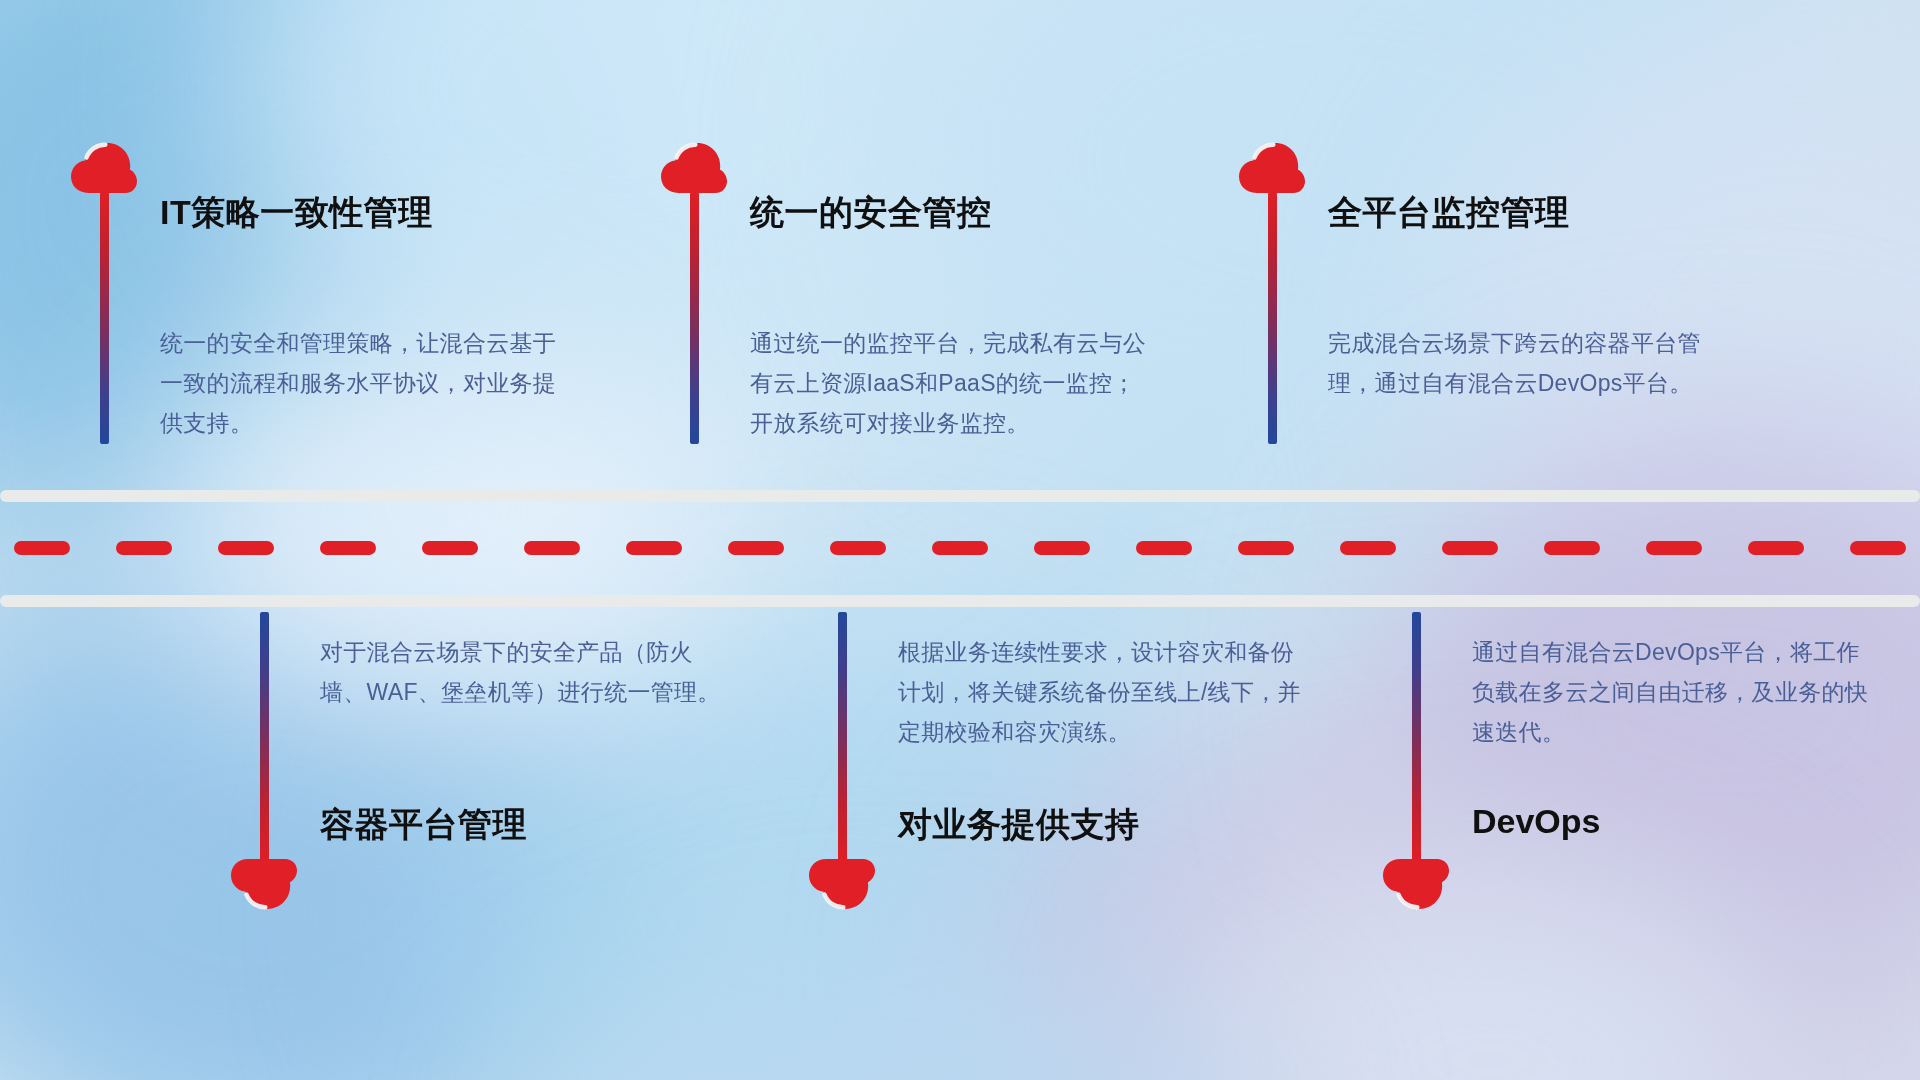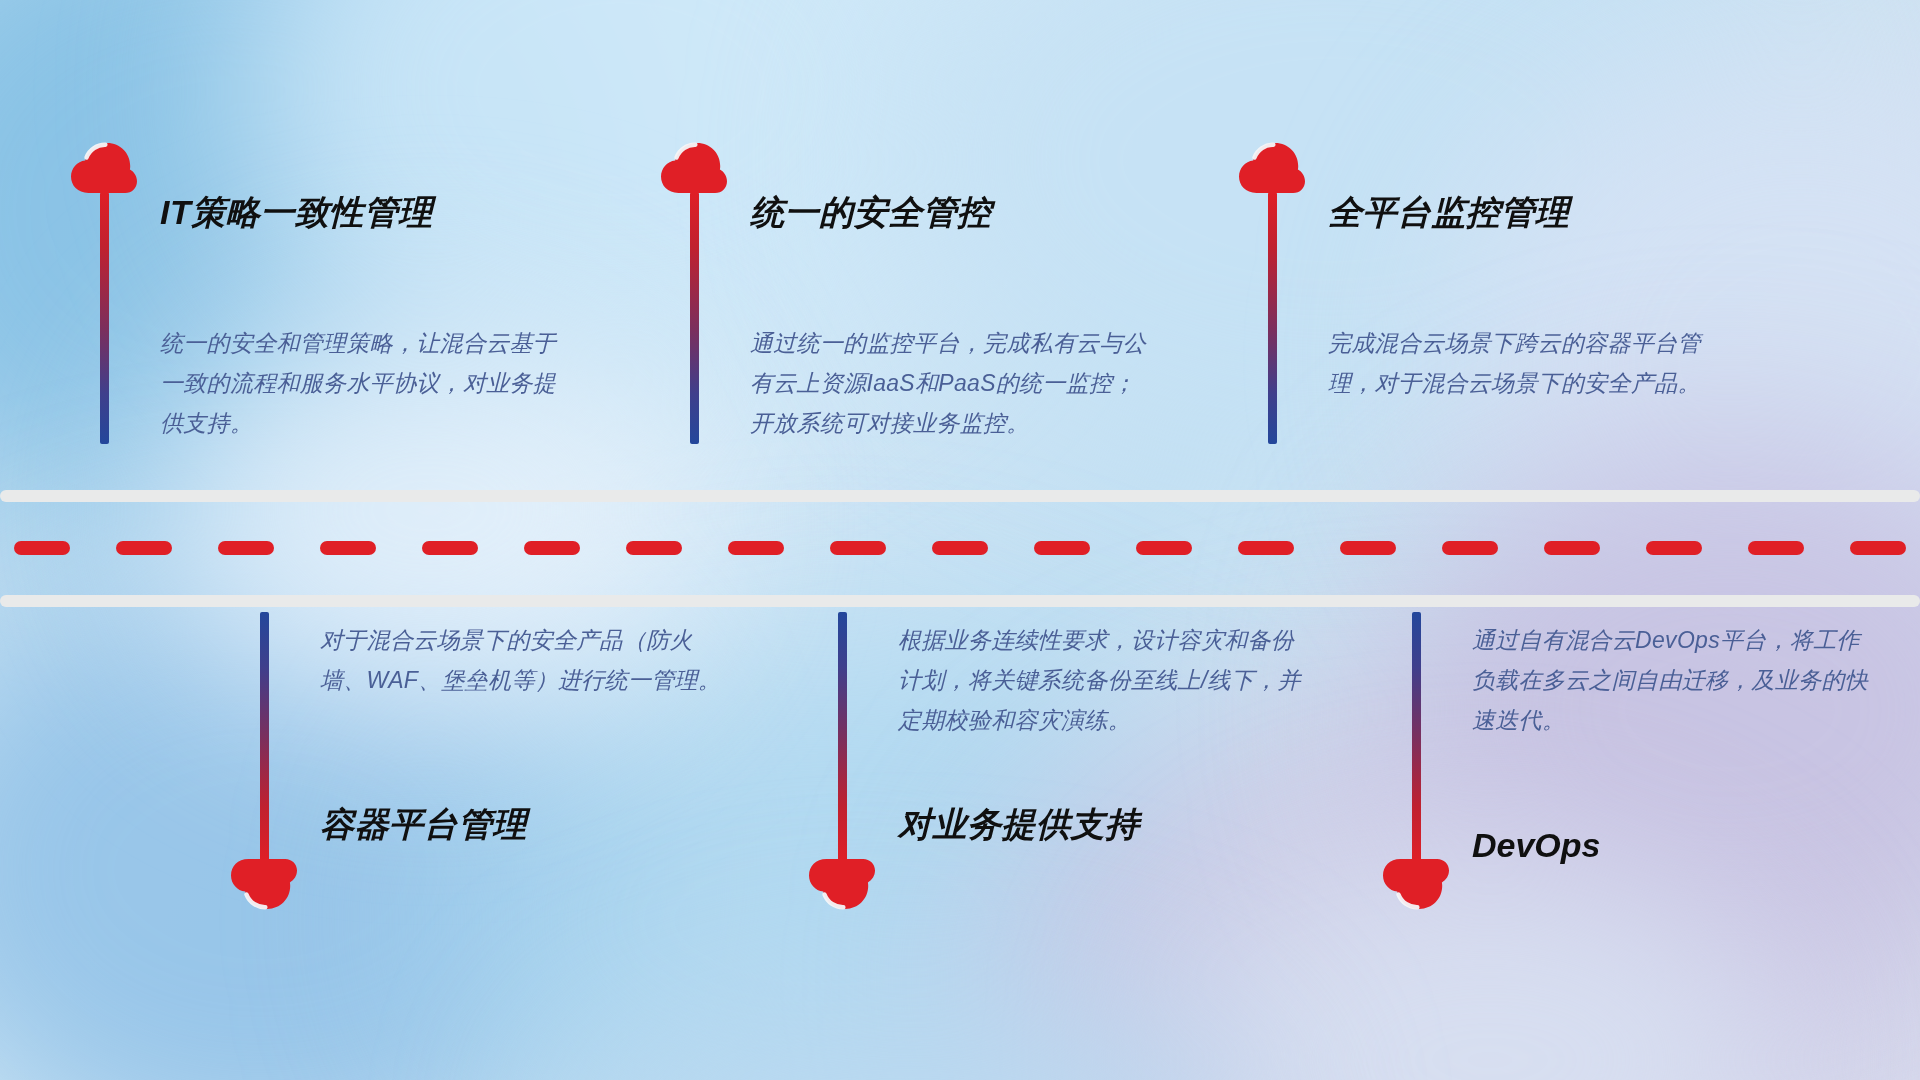--- a/index.html
+++ b/index.html
@@ -21,21 +21,20 @@
     overflow: hidden;
     background: linear-gradient(125deg,
         #b9dcf0 0%,
         #c9e3f4 14%,
         #d6ebf7 28%,
         #cfe6f6 42%,
         #c3e0f3 56%,
         #cde3f2 70%,
         #d3dff0 84%,
         #d8dcee 100%);
-    font-style: italic;
   }
 
   
   .blob {
     position: absolute;
     border-radius: 50%;
     filter: blur(90px);
     pointer-events: none;
   }
   .blob-a { left: -180px;  top: -140px; width: 820px;  height: 700px;  background: rgba(120,185,225,0.75); }
@@ -136,23 +135,23 @@
   .col-body {
     position: absolute;
     left: 60px;
     width: 408px;
     font-size: 23px;
     line-height: 40px;
     color: #4a5f96;
     letter-spacing: 0.3px;
   }
   .body-top    { top: 173px; }
-  .body-bottom { top: 8px; }
-
-  .devops-title { letter-spacing: 0px; margin-top: 24px; }
+  .body-bottom { top: 20px; }
+
+  .devops-title { letter-spacing: 0px; }
 </style>
 </head>
 <body>
 
 <div id="stage">
 
   <div class="blob blob-a"></div>
   <div class="blob blob-b"></div>
   <div class="blob blob-c"></div>
   <div class="blob blob-d"></div>
@@ -190,21 +189,21 @@
 
   <div class="col col-top" style="left:1268px;">
     <div class="cloud cloud-top">
       <svg viewBox="0 0 68 52" xmlns="http://www.w3.org/2000/svg">
         <path d="M18.5 51 C7.6 51 1 43.6 1 34.6 C1 26.2 7.2 19.4 15.2 18.5 C17.6 8.2 26.6 1 37.3 1 C50.2 1 60.2 11.3 60.2 23.9 C60.2 25.2 60.1 26.4 59.9 27.6 C64.2 29.9 67 34.4 67 39.4 C67 45.9 61.8 51 55.2 51 Z" fill="#e01f26"></path>
         <path d="M16.5 15.5 C19.5 7.5 27.2 2.6 35.4 2.8" stroke="#f4f6f8" stroke-width="4.4" stroke-linecap="round" fill="none" opacity="0.95"></path>
       </svg>
     </div>
     <div class="pole pole-top"></div>
     <div class="col-title title-top">全平台监控管理</div>
-    <div class="col-body body-top">完成混合云场景下跨云的容器平台管理，对于混合云场景下的安全产品。</div>
+    <div class="col-body body-top">完成混合云场景下跨云的容器平台管理，通过自有混合云DevOps平台。</div>
   </div>
 
   <div class="divider-group">
     <div class="rail rail-top"></div>
     <div class="dashed-line" id="dashed-line">
         <div class="dash" style="left: 14px; background: rgb(224, 31, 38);"></div>
         <div class="dash" style="left: 116px; background: rgb(224, 31, 38);"></div>
         <div class="dash" style="left: 218px; background: rgb(224, 31, 38);"></div>
         <div class="dash" style="left: 320px; background: rgb(224, 31, 38);"></div>
         <div class="dash" style="left: 422px; background: rgb(224, 31, 38);"></div>

